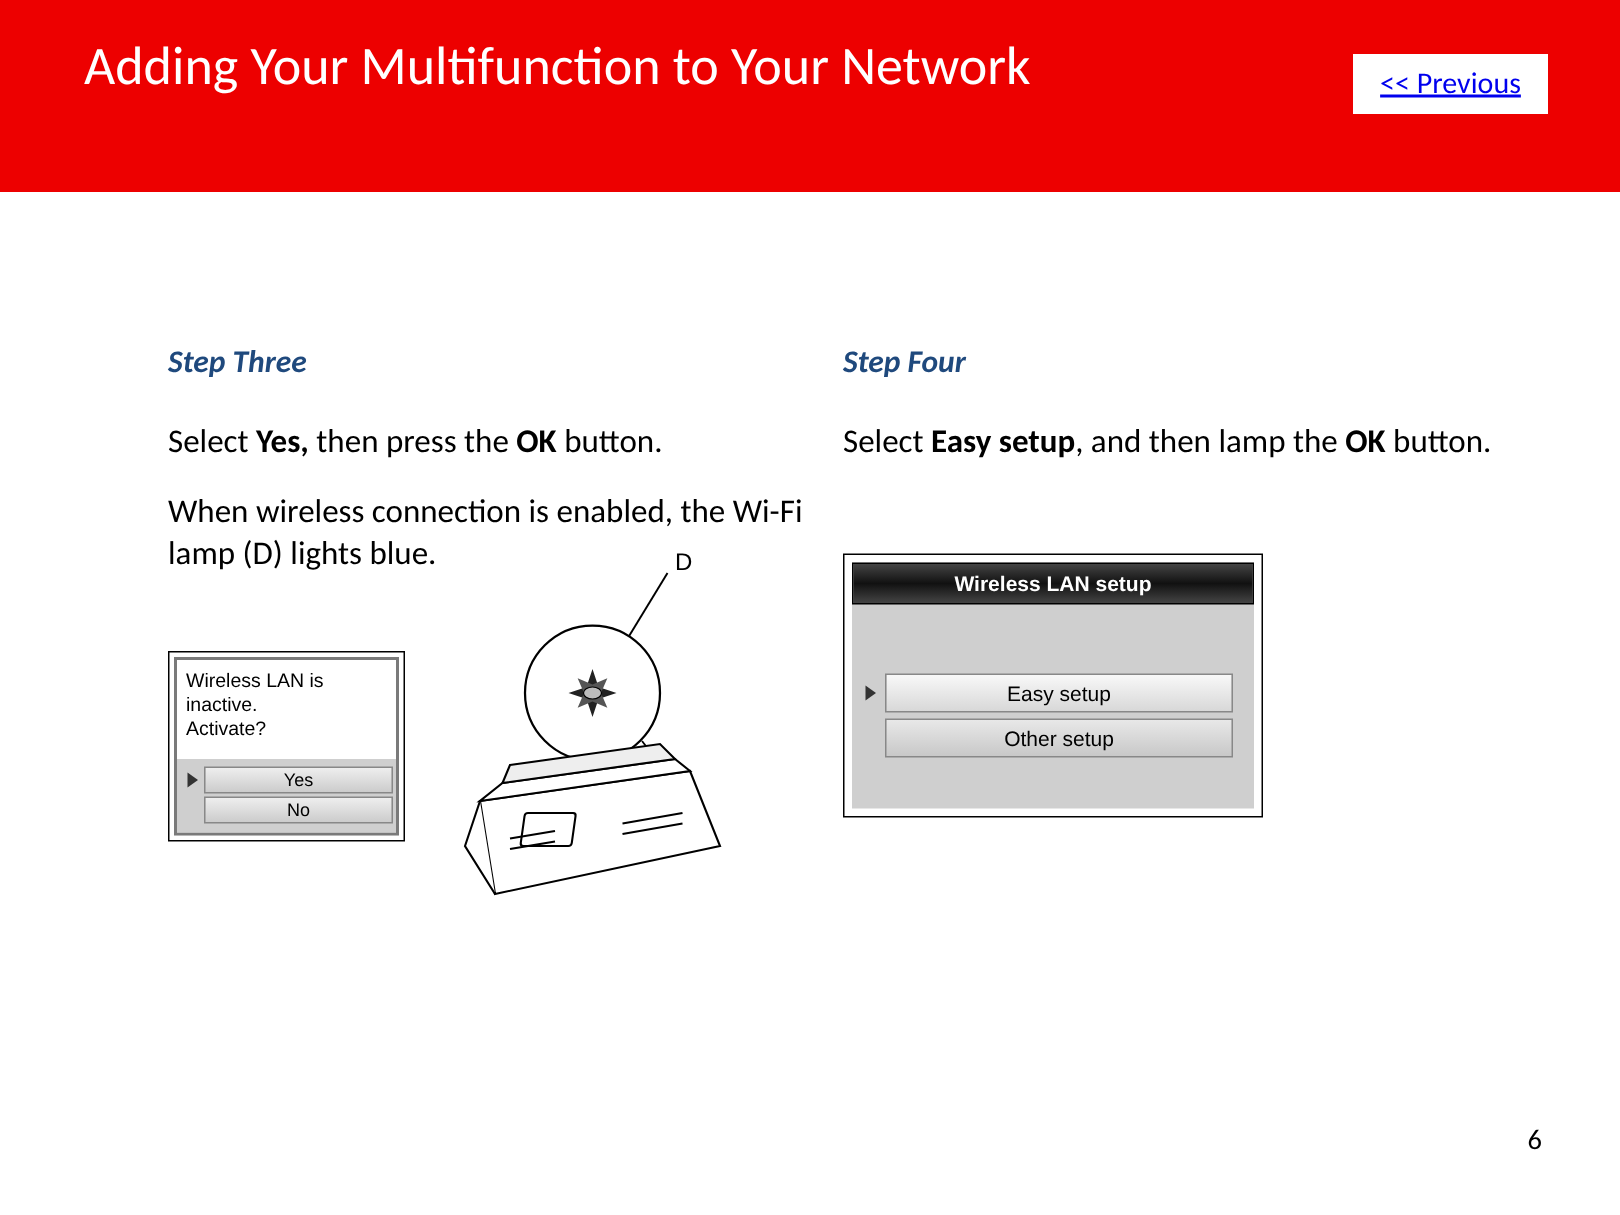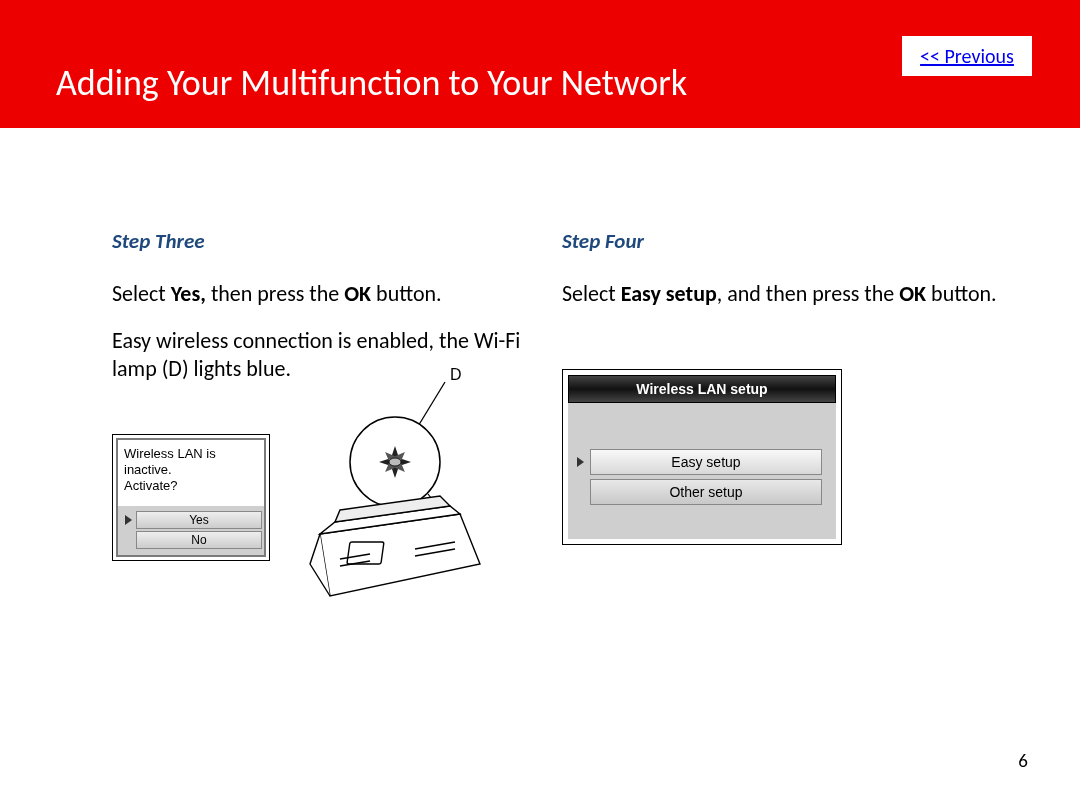--- a/index.html
+++ b/index.html
@@ -16,21 +16,20 @@
     height: 128px;
     padding: 22px 0 0 56px;
     display: flex;
     align-items: flex-start;
   }
   .title {
     color: #fff;
     font-size: 36px;
     font-weight: 400;
     flex: 0 0 auto;
-    margin-top: 39px;
   }
   .nav {
     position: absolute;
     top: 36px;
     right: 48px;
     display: flex;
   }
   .nav-btn {
     background: #fff;
     width: 130px;
@@ -184,21 +183,21 @@
   </div>
 </div>
 
 <div class="content">
 
   <div class="col col-left">
     <div class="step-title">Step Three</div>
     <p class="body-text">
       <span>Select </span><b>Yes,</b><span> then press the </span><b>OK</b><span> button.</span>
     </p>
-    <p class="body-text">Easy wireless connection is enabled, the Wi-Fi lamp (D) lights blue.</p>
+    <p class="body-text">When wireless connection is enabled, the Wi-Fi lamp (D) lights blue.</p>
 
     <div class="figures-row">
 
       <div class="dlg">
         <div class="dlg-inner">
           <div class="dlg-text">
             <span>Wireless LAN is inactive.</span><br>
             <span>Activate?</span>
           </div>
           <div class="dlg-btn-area">
@@ -237,21 +236,21 @@
             <line x1="135" y1="192" x2="175" y2="185"></line>
           </g>
         </svg>
       </div>
     </div>
   </div>
 
   <div class="col col-right">
     <div class="step-title">Step Four</div>
     <p class="body-text">
-      <span>Select </span><b>Easy setup</b><span>, and then press the </span><b>OK</b><span> button.</span>
+      <span>Select </span><b>Easy setup</b><span>, and then lamp the </span><b>OK</b><span> button.</span>
     </p>
 
     <div class="wlan">
       <div class="wlan-inner">
         <div class="wlan-head">Wireless LAN setup</div>
         <div class="wlan-row selected">Easy setup</div>
         <div class="wlan-row">Other setup</div>
       </div>
     </div>
   </div>

